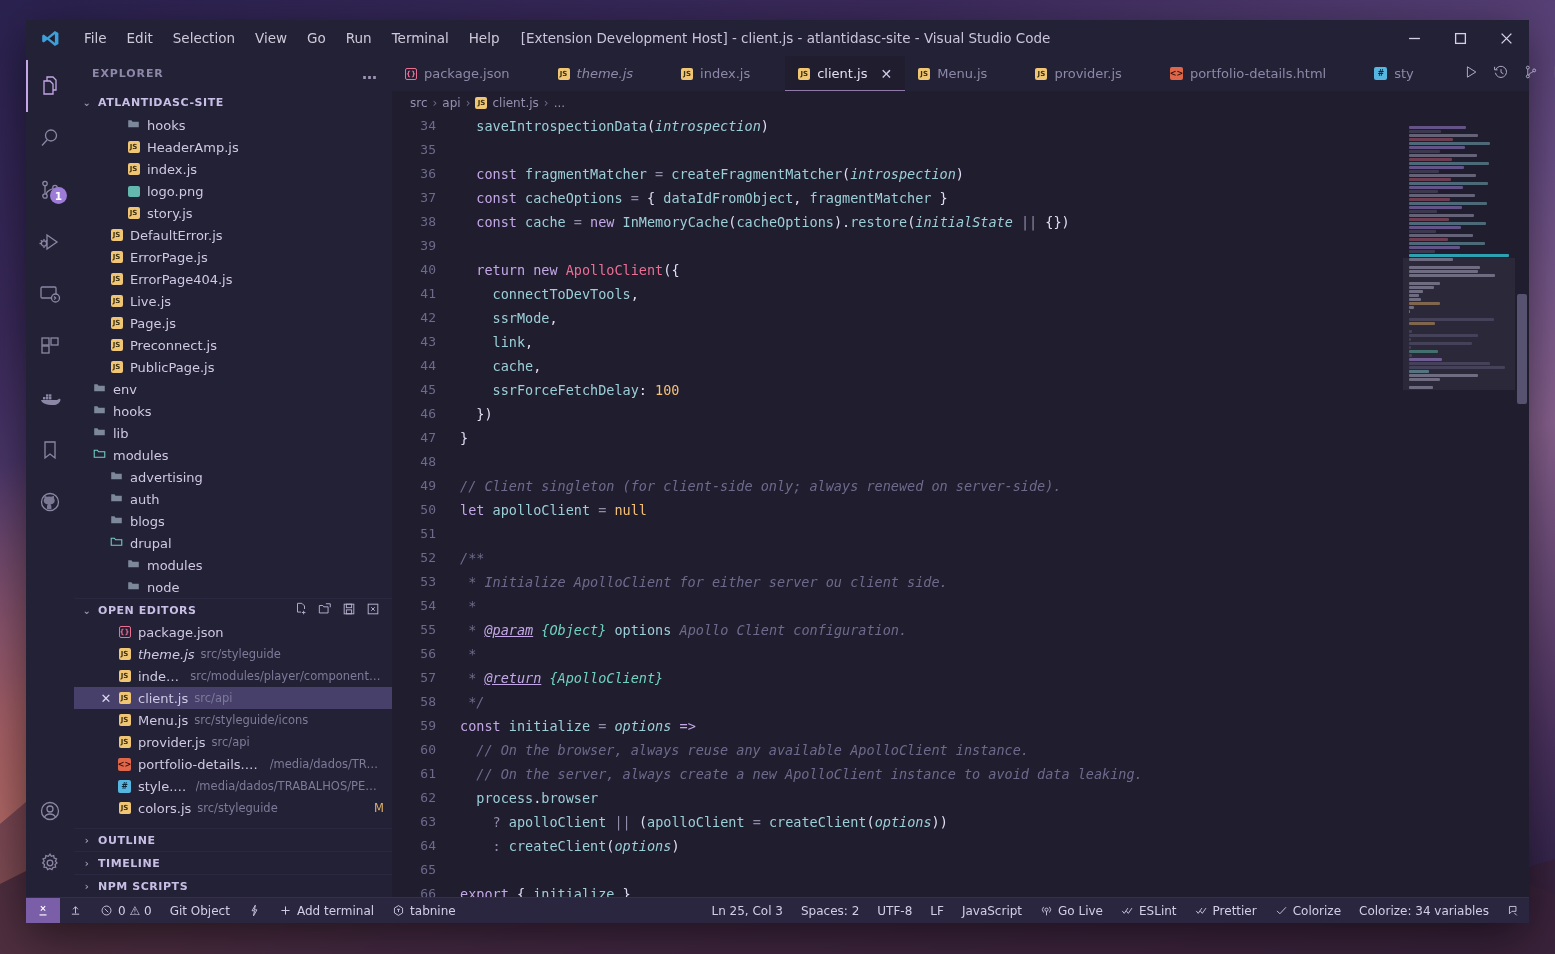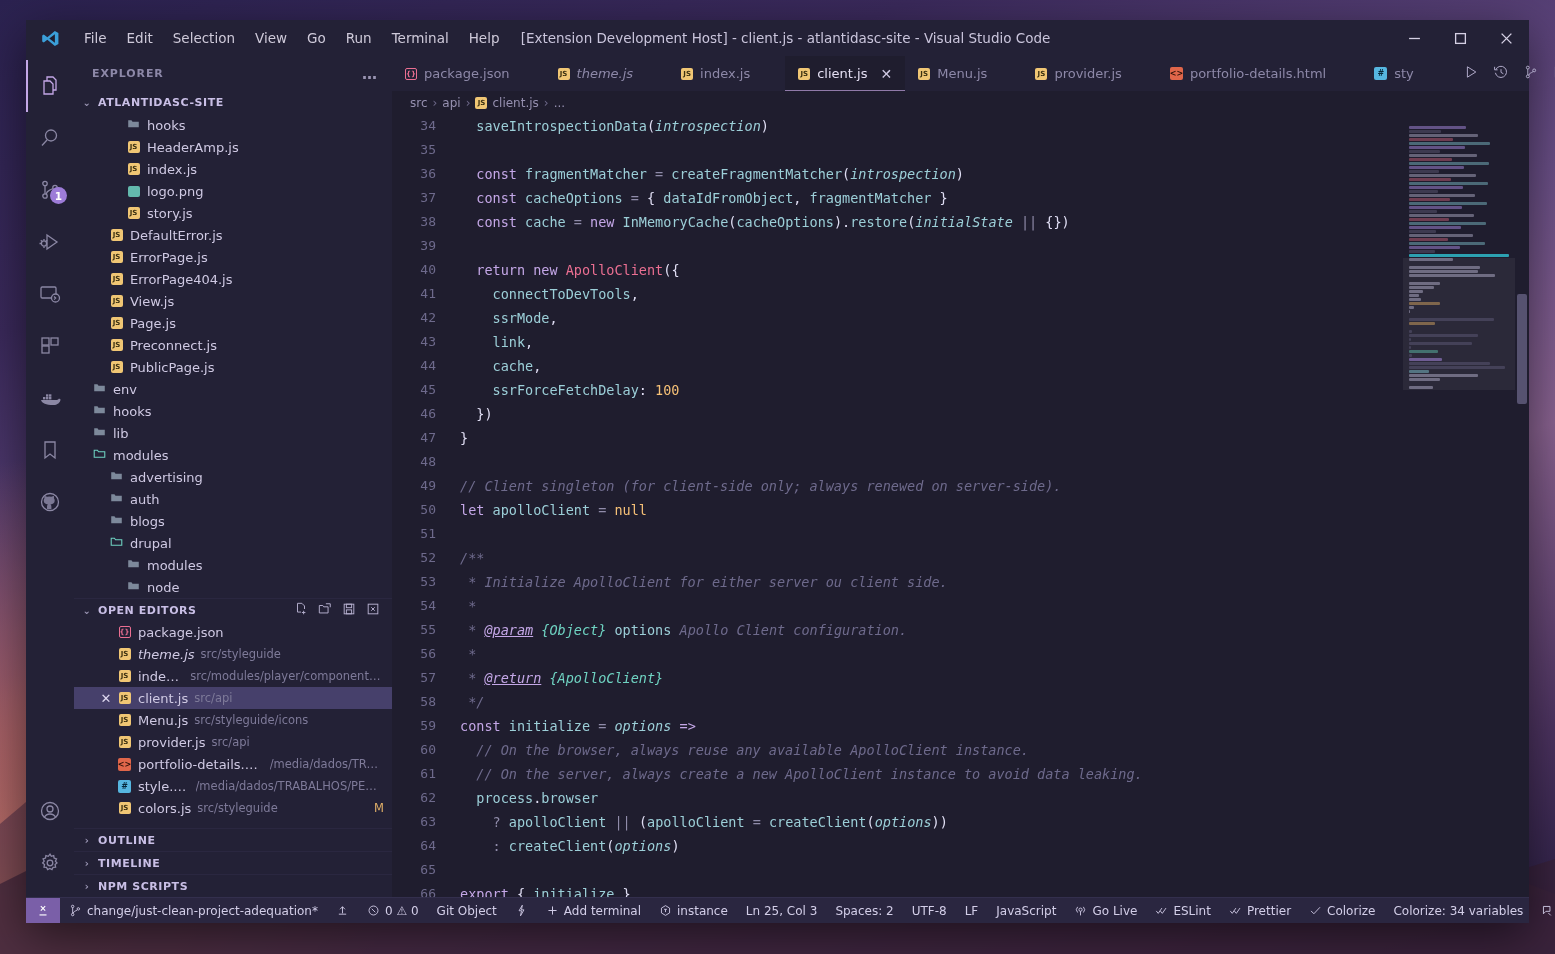--- a/index.html
+++ b/index.html
@@ -403,21 +403,21 @@
             <span class="ico">
               <span class="js-ico">JS</span>
             </span>
             <span class="lbl" style="margin-left:5px">ErrorPage404.js</span>
           </div>
           <div class="row">
             <span style="width:34px;flex:none"></span>
             <span class="ico">
               <span class="js-ico">JS</span>
             </span>
-            <span class="lbl" style="margin-left:5px">View.js</span>
+            <span class="lbl" style="margin-left:5px">Live.js</span>
           </div>
           <div class="row">
             <span style="width:34px;flex:none"></span>
             <span class="ico">
               <span class="js-ico">JS</span>
             </span>
             <span class="lbl" style="margin-left:5px">Page.js</span>
           </div>
           <div class="row">
             <span style="width:34px;flex:none"></span>
@@ -815,30 +815,20 @@
 
   <div class="statusbar">
     <div class="st-remote">
       <svg viewBox="0 0 16 16" fill="none" stroke="currentColor" stroke-width="1.3">
           <path d="M10.5 2.5 L5.5 7.5 M5.5 2.5 L10.5 7.5"></path>
           <path d="M4 12.5 h8"></path>
         </svg>
     </div>
     <div class="st-item">
       <svg viewBox="0 0 16 16" fill="none" stroke="currentColor" stroke-width="1.1">
-          <circle cx="4.5" cy="3" r="1.5"></circle>
-          <circle cx="4.5" cy="13" r="1.5"></circle>
-          <circle cx="11.5" cy="6" r="1.5"></circle>
-          <path d="M4.5 4.5 V11.5"></path>
-          <path d="M10 7.4 C7.5 9.2 6 8.6 5.2 11.4"></path>
-        </svg>
-      <span>change/just-clean-project-adequation*</span>
-    </div>
-    <div class="st-item">
-      <svg viewBox="0 0 16 16" fill="none" stroke="currentColor" stroke-width="1.1">
           <path d="M8 11.5 V3.5"></path>
           <path d="M5 6.5 L8 3.3 L11 6.5"></path>
           <path d="M3.5 12.5 h9"></path>
         </svg>
     </div>
     <div class="st-item">
       <svg viewBox="0 0 16 16" fill="none" stroke="currentColor" stroke-width="1.1">
           <circle cx="8" cy="8" r="5.5"></circle>
           <path d="M5.8 5.8 L10.2 10.2"></path>
         </svg>
@@ -856,21 +846,21 @@
       <svg viewBox="0 0 16 16" fill="none" stroke="currentColor" stroke-width="1.2">
           <path d="M8 3 V13 M3 8 H13"></path>
         </svg>
       <span>Add terminal</span>
     </div>
     <div class="st-item">
       <svg viewBox="0 0 16 16" fill="none" stroke="currentColor" stroke-width="1.1">
           <path d="M8 2 L13 5 V11 L8 14 L3 11 V5 Z"></path>
           <path d="M6.2 6.5 h3.6 M8 6.5 V10"></path>
         </svg>
-      <span>instance</span>
+      <span>tabnine</span>
     </div>
 
     <div class="st-right">
       <div class="st-item">
           <span>Ln 25, Col 3</span>
         </div>
       <div class="st-item">
           <span>Spaces: 2</span>
         </div>
       <div class="st-item">

